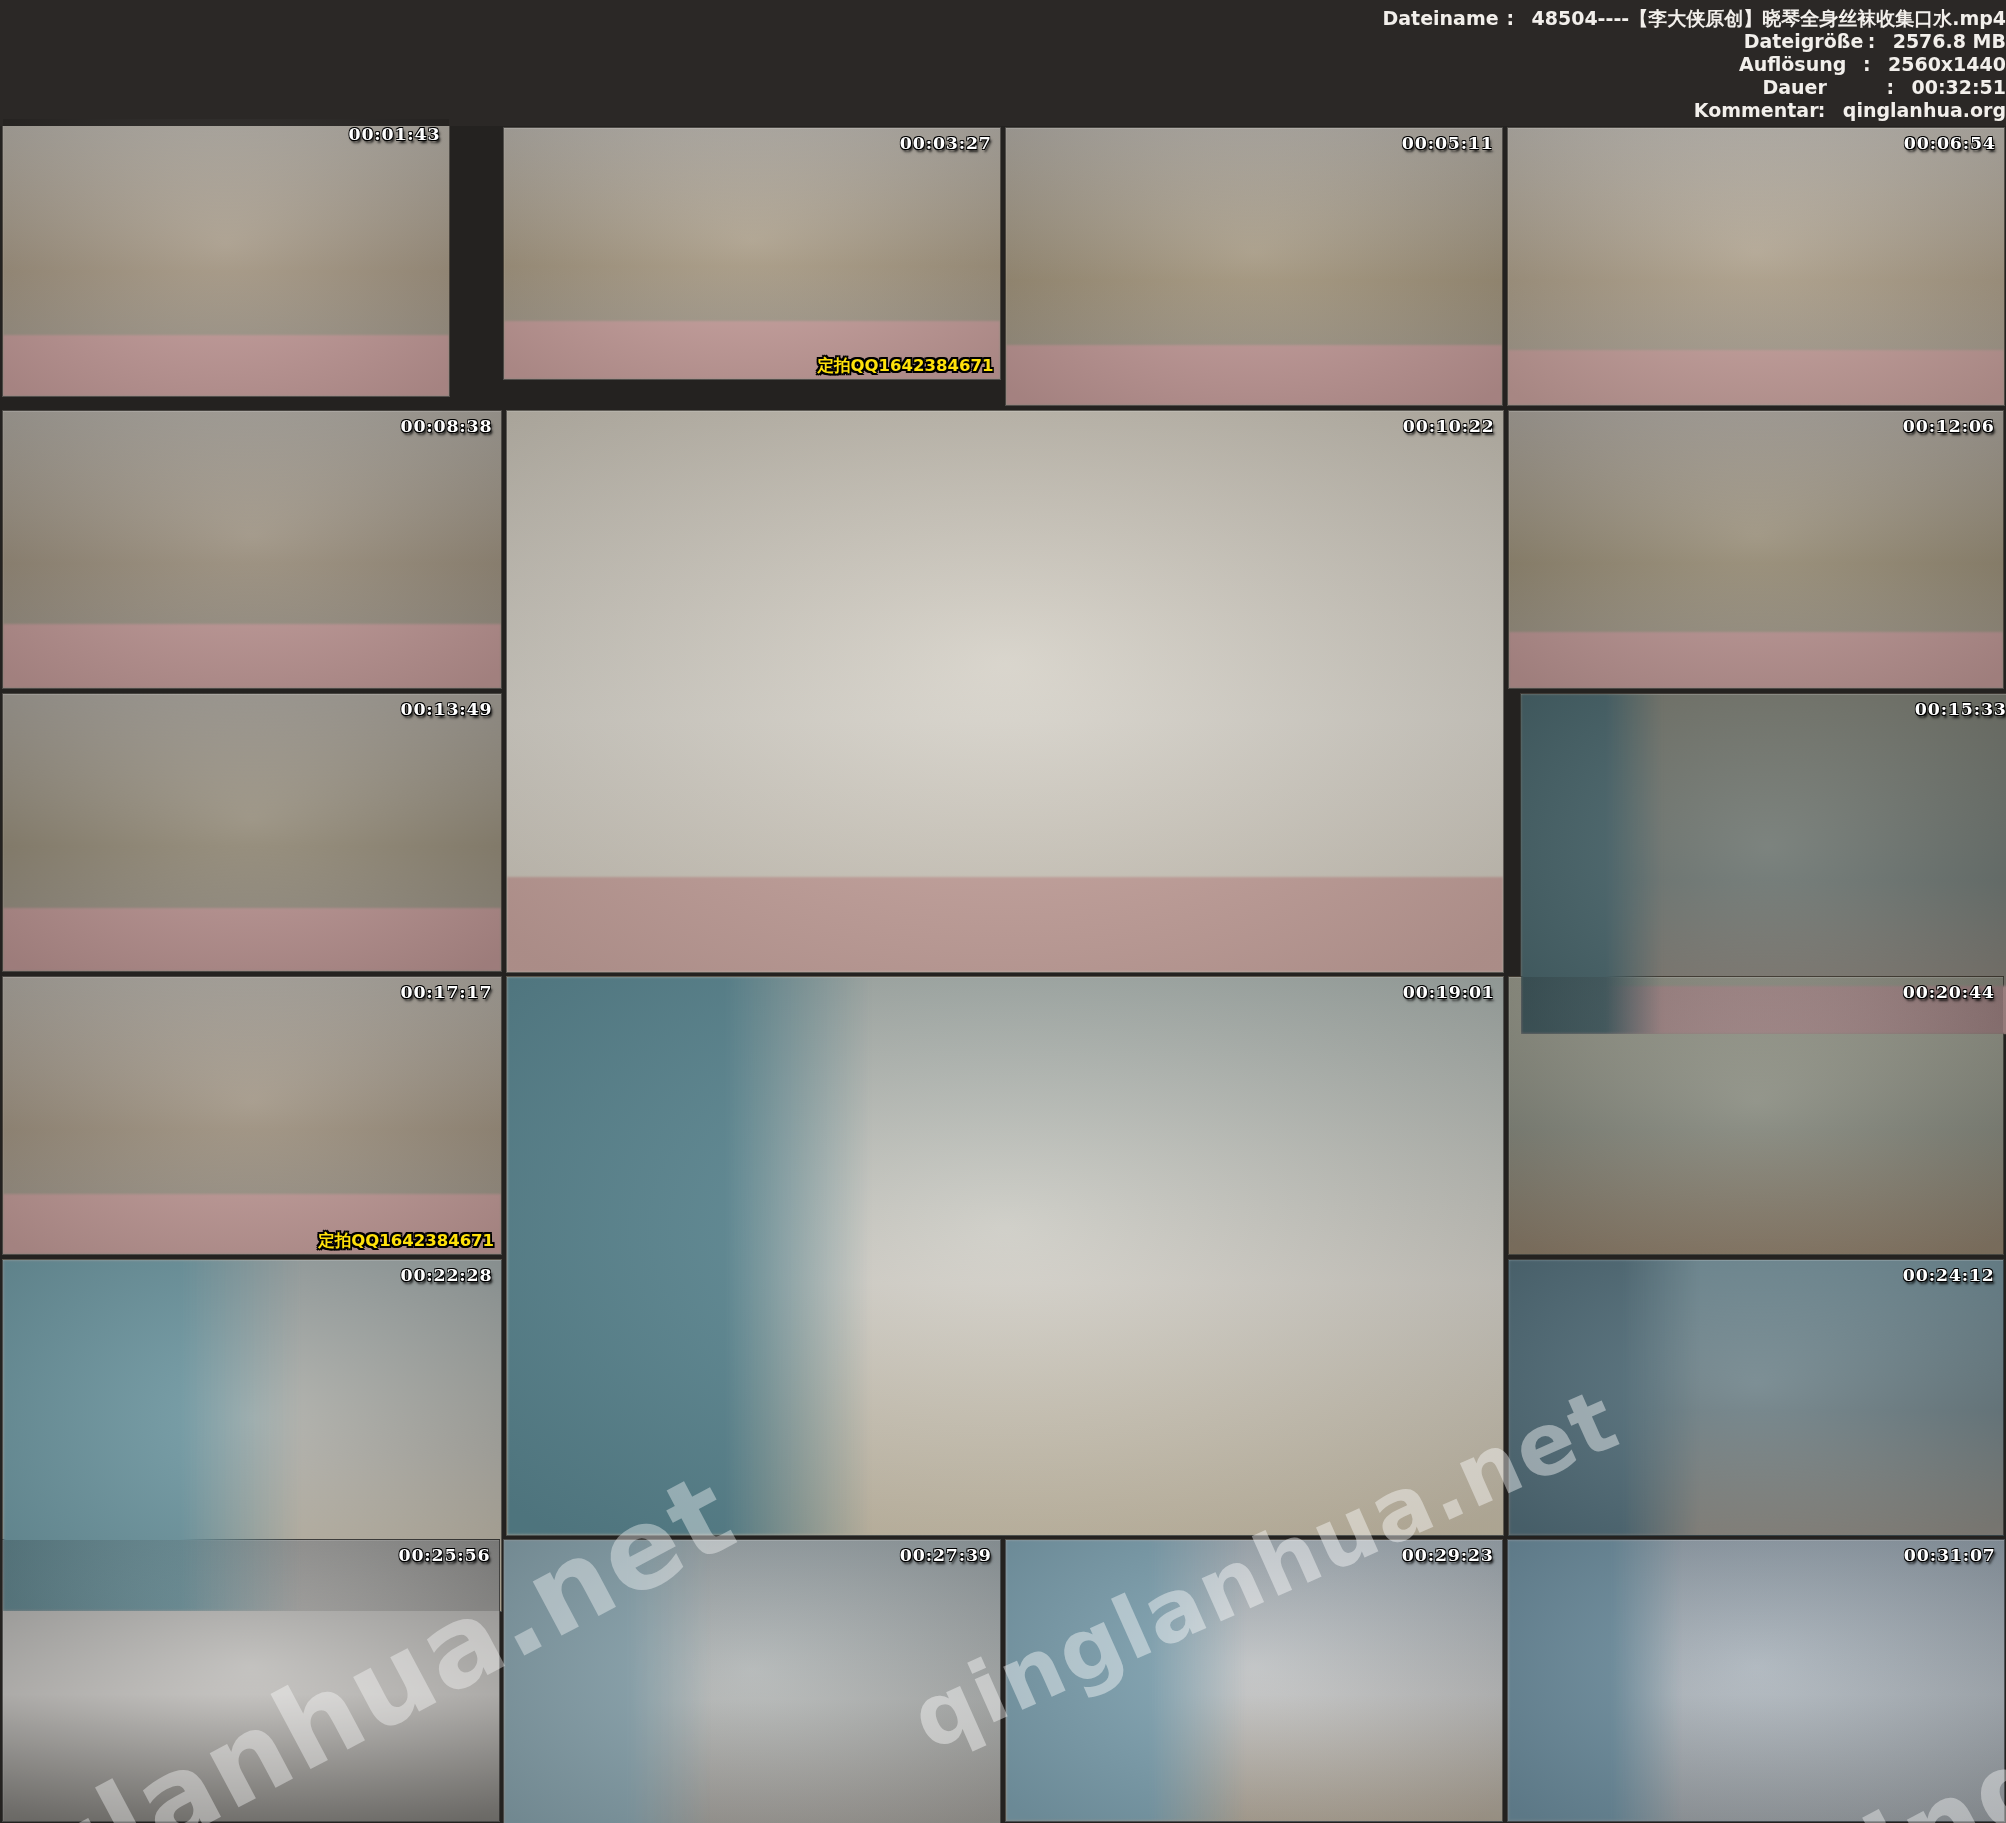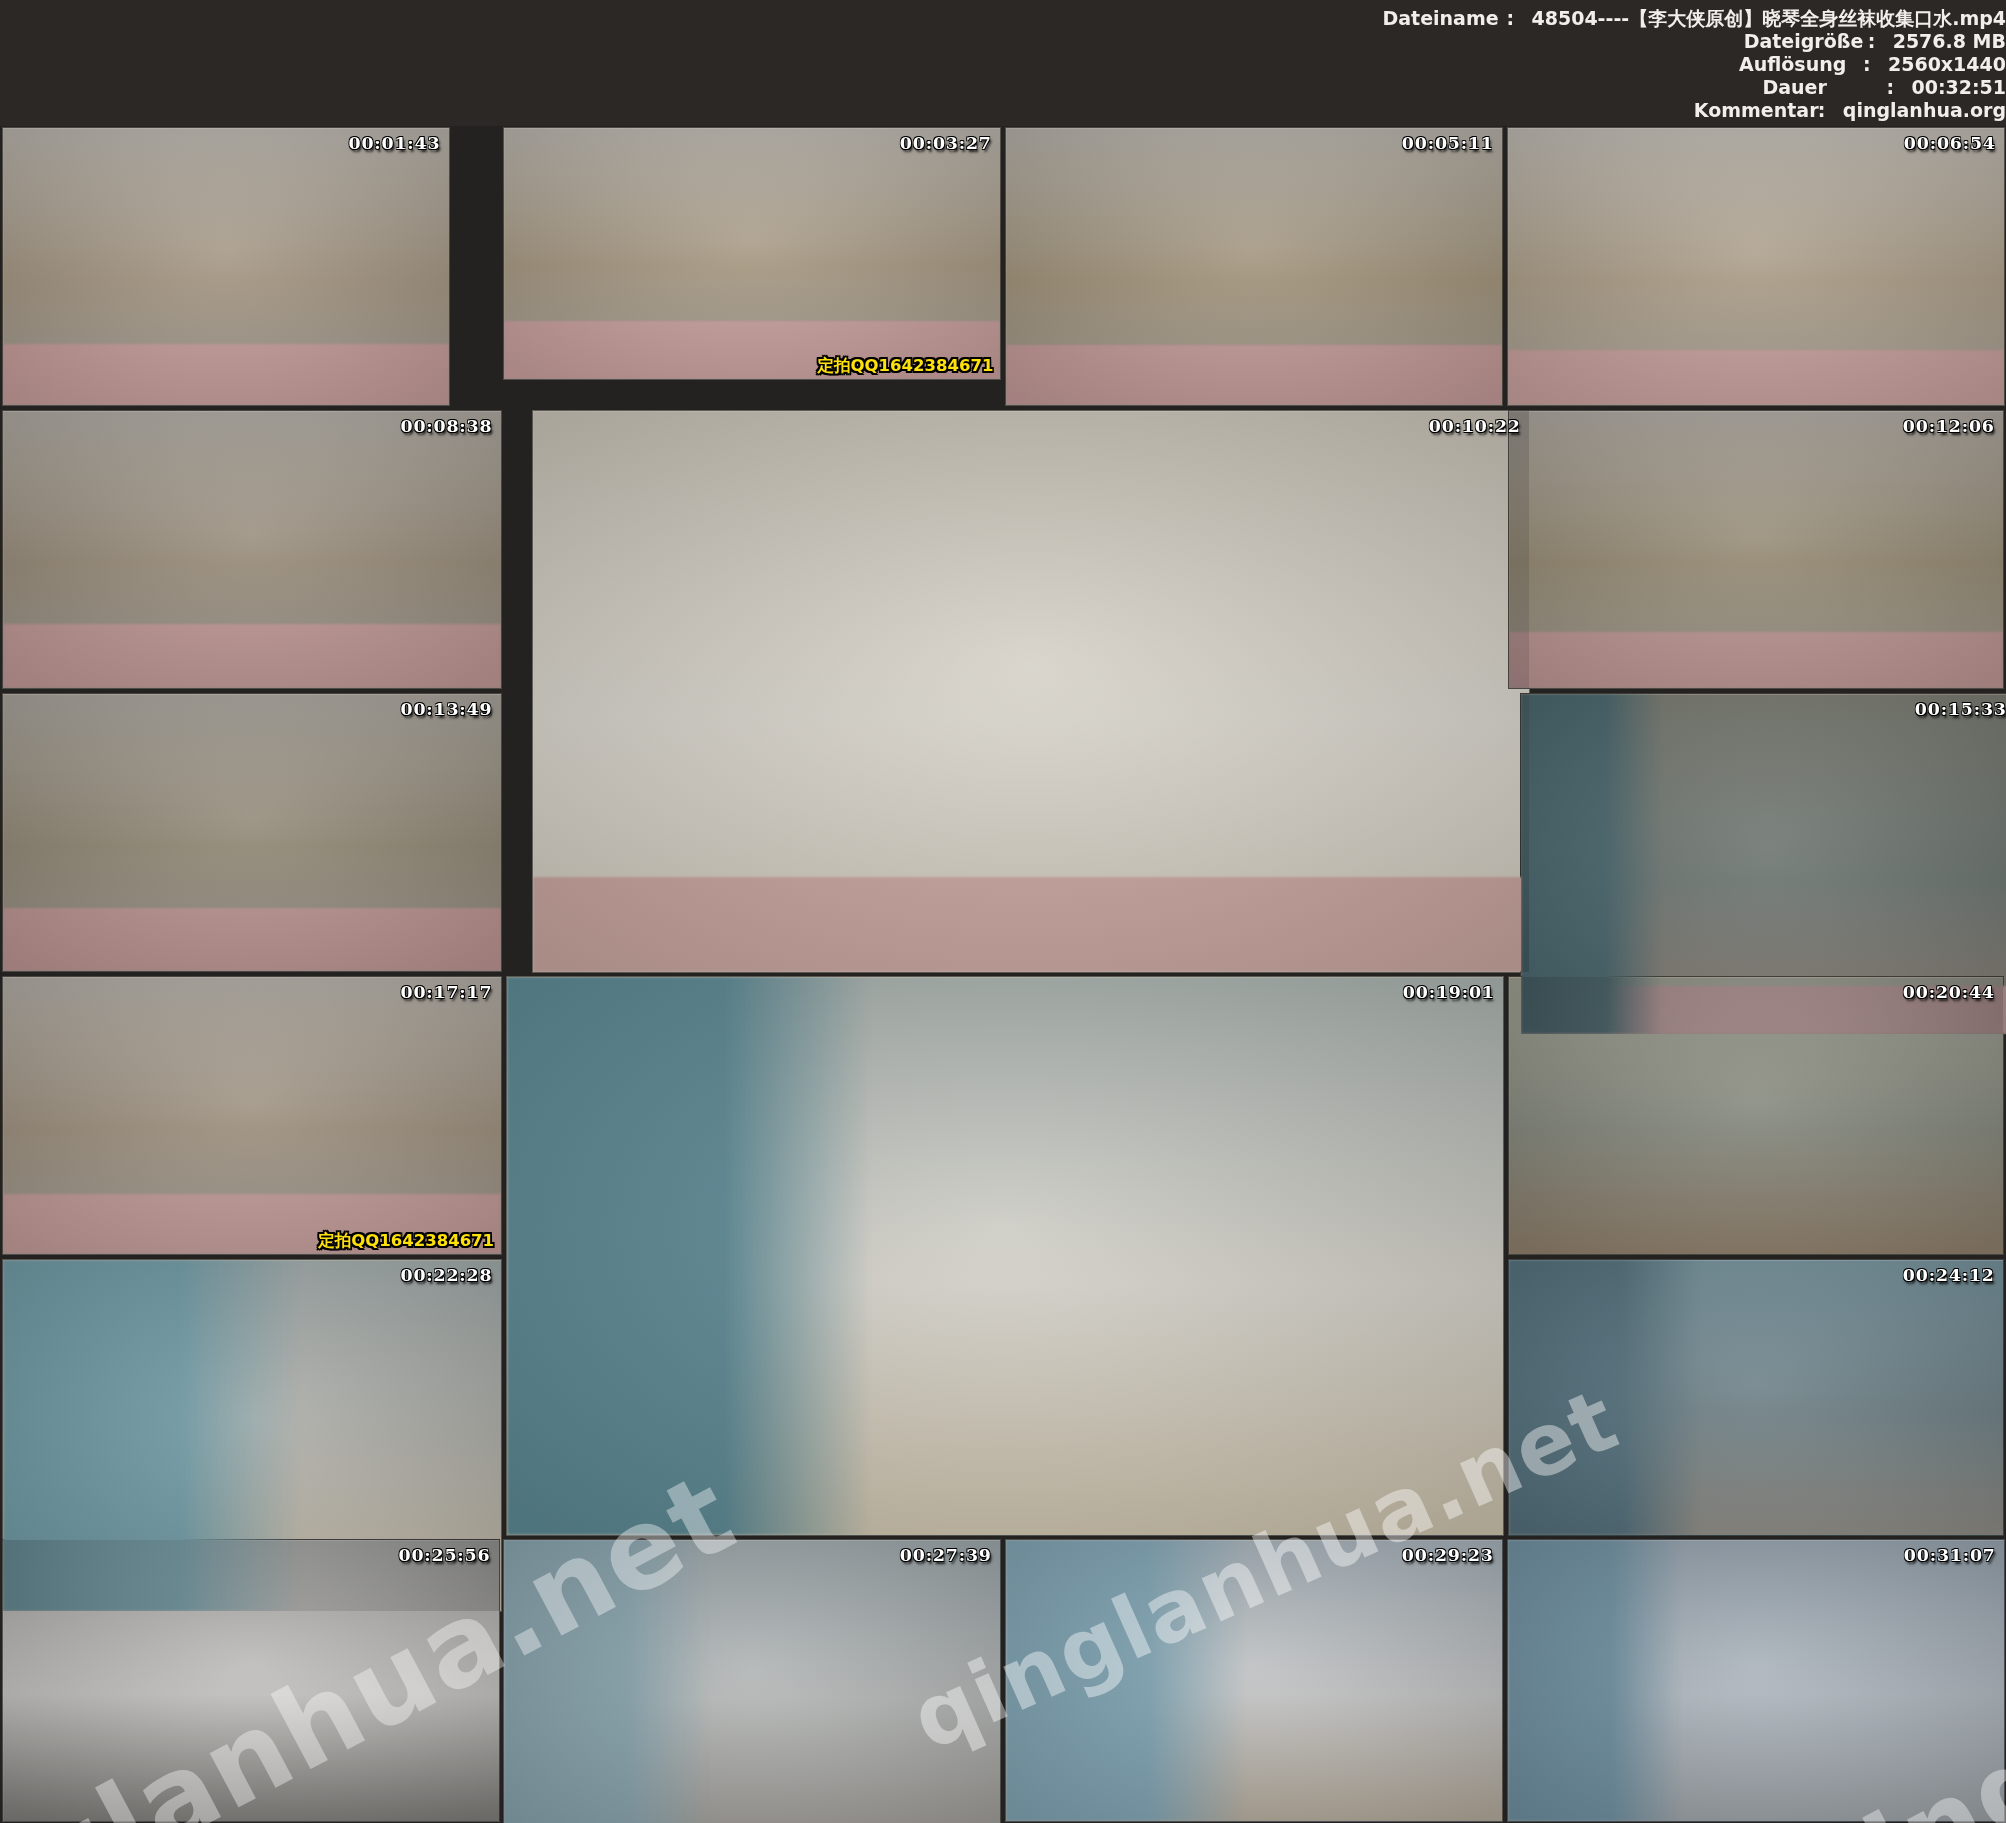--- a/index.html
+++ b/index.html
@@ -53,21 +53,21 @@
     position:absolute;z-index:7;
     font-weight:bold;color:#ffffff;white-space:nowrap;
     transform-origin:0 0;pointer-events:none;
     letter-spacing:1.7px;
   }
 </style>
 </head>
 <body style="background: rgb(36, 34, 32);">
 
 <div class="sheet">
-  <div class="thumb" style="left: 1.7px; top: 127px; width: 448px; height: 279px; background: linear-gradient(rgb(181, 176, 168) 0%, rgb(162, 148, 128) 55%, rgb(164, 158, 149) 100%);">
+  <div class="thumb" style="left: 1.7px; top: 118px; width: 448px; height: 279px; background: linear-gradient(rgb(181, 176, 168) 0%, rgb(162, 148, 128) 55%, rgb(164, 158, 149) 100%);">
       <div class="mat" style="height: 61px; background: rgb(197, 156, 154);"></div>
     <div class="scene-haze"></div>
     <span class="ts">00:01:43</span>
 
   </div>
 
   <div class="thumb" style="left: 503px; top: 127px; width: 498px; height: 253px; background: linear-gradient(rgb(184, 179, 171) 0%, rgb(166, 152, 129) 55%, rgb(168, 162, 153) 100%);">
       <div class="mat" style="height: 58px; background: rgb(201, 160, 157);"></div>
     <div class="scene-haze"></div>
     <span class="ts">00:03:27</span>
@@ -88,21 +88,21 @@
 
   </div>
 
   <div class="thumb" style="left: 1.7px; top: 410px; width: 500px; height: 279px; background: linear-gradient(rgb(171, 166, 158) 0%, rgb(151, 139, 121) 55%, rgb(158, 152, 143) 100%);">
       <div class="mat" style="height: 64px; background: rgb(192, 152, 150);"></div>
     <div class="scene-haze"></div>
     <span class="ts">00:08:38</span>
 
   </div>
 
-  <div class="thumb" style="left: 532px; top: 410px; width: 998px; height: 563px; background: linear-gradient(rgb(199, 193, 181) 0%, rgb(216, 212, 203) 55%, rgb(211, 204, 191) 100%);">
+  <div class="thumb" style="left: 506px; top: 410px; width: 998px; height: 563px; background: linear-gradient(rgb(199, 193, 181) 0%, rgb(216, 212, 203) 55%, rgb(211, 204, 191) 100%);">
       <div class="mat" style="height: 95px; background: rgb(203, 167, 161);"></div>
     <div class="scene-haze"></div>
     <span class="ts">00:10:22</span>
 
   </div>
 
   <div class="thumb" style="left: 1508px; top: 410px; width: 496px; height: 279px; background: linear-gradient(rgb(170, 164, 156) 0%, rgb(148, 137, 114) 55%, rgb(160, 154, 144) 100%);">
       <div class="mat" style="height: 56px; background: rgb(189, 150, 148);"></div>
     <div class="scene-haze"></div>
     <span class="ts">00:12:06</span>

